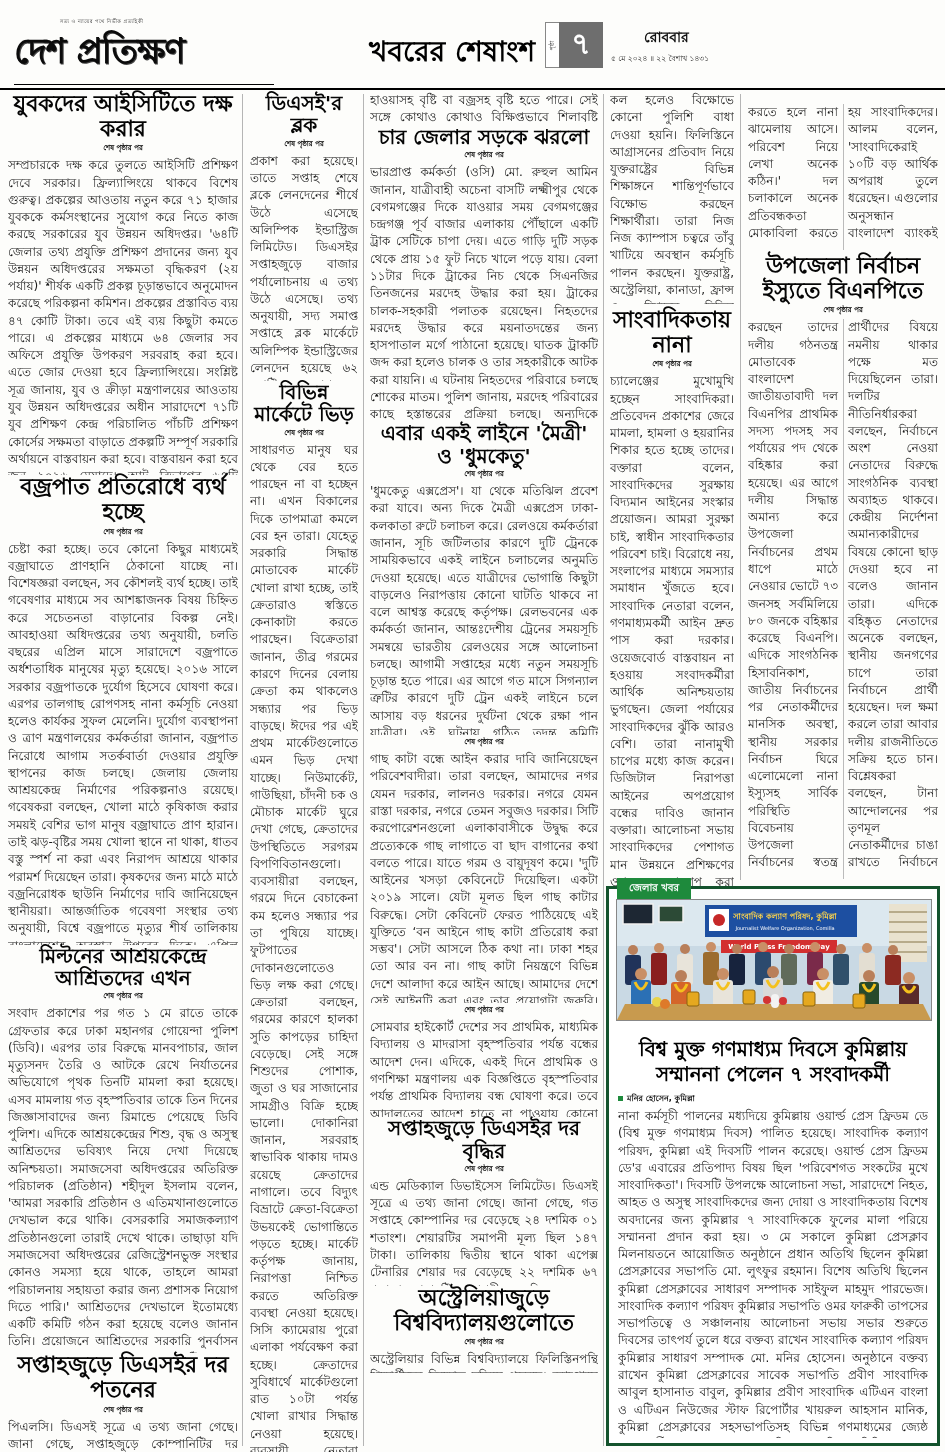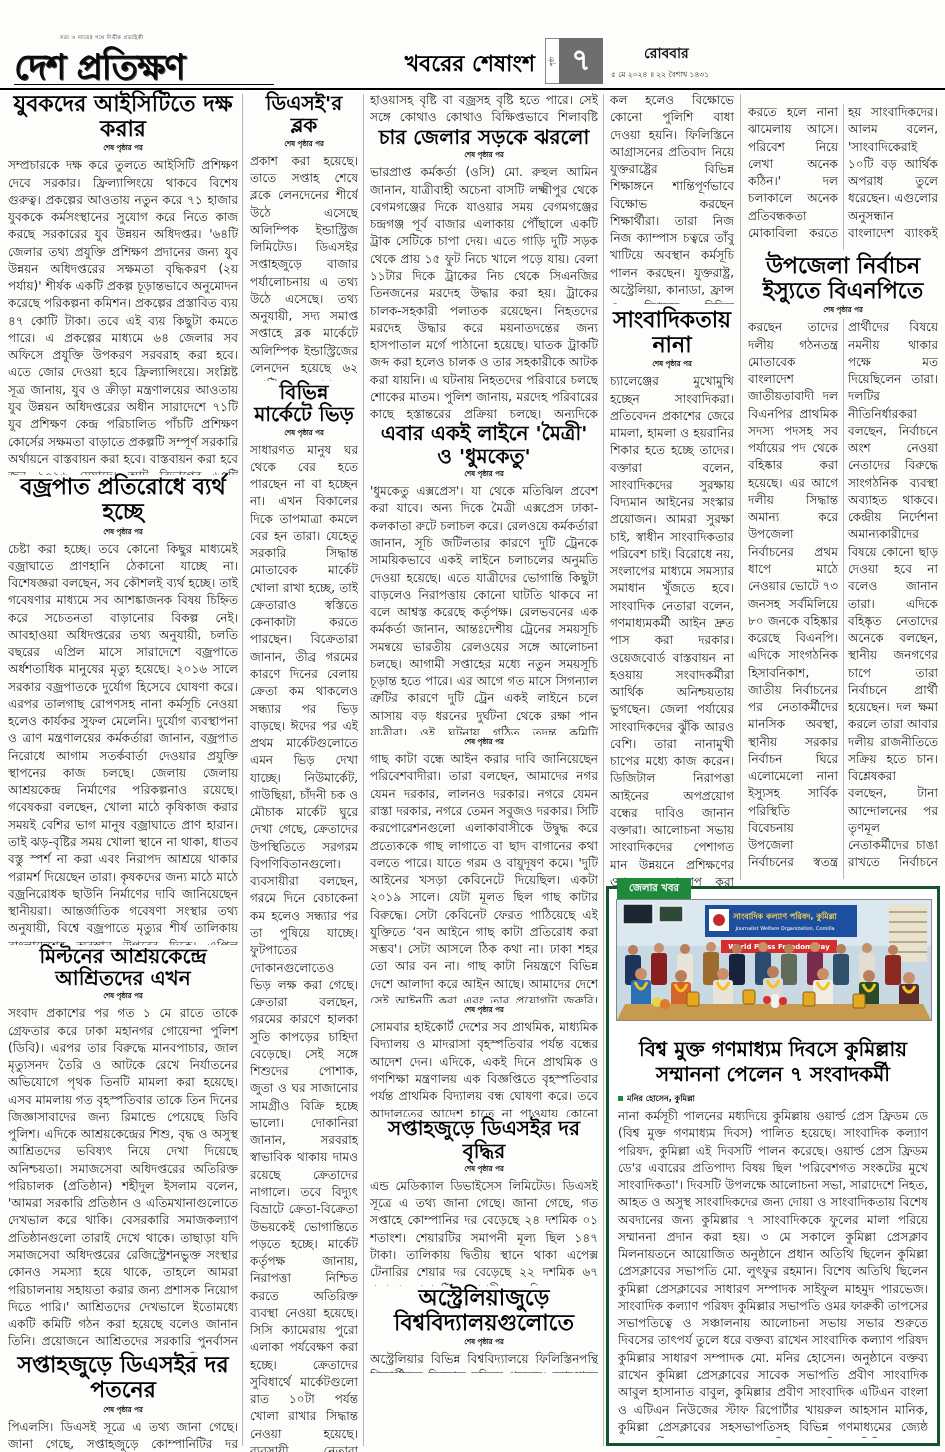--- a/index.html
+++ b/index.html
@@ -1,23 +1,23 @@
 <!DOCTYPE html>
 <html><head>
 <meta charset="utf-8">
 <style>
   html,body{margin:0;padding:0;background:#e8e8e8;}
   .page{position:relative;width:945px;height:1452px;background:#fdfdfb;margin:0 auto;
         font-family:"DejaVu Sans",sans-serif;color:#111;overflow:hidden;}
   
-  .masthead{position:absolute;left:0;top:30px;width:835px;height:62px;}
+  .masthead{position:absolute;left:0;top:14px;width:835px;height:62px;}
   .tagline{position:absolute;left:60px;top:4px;font-size:5px;color:#333;letter-spacing:.5px;}
   .logo{position:absolute;left:14px;top:10px;font-size:35px;font-weight:bold;color:#0b0b0b;
         letter-spacing:-1px;text-shadow:1px 1px 0 #444;}
-  .section-title{position:absolute;right:300px;top:16px;font-size:22px;font-weight:bold;color:#000;}
+  .section-title{position:absolute;right:300px;top:16px;font-size:28px;font-weight:bold;color:#000;}
   .pagebox{position:absolute;right:232px;top:8px;display:flex;height:46px;}
   .pagebox .strip{width:13px;background:#fff;border:1px solid #888;border-right:none;
         display:flex;align-items:center;justify-content:center;}
   .pagebox .strip span{transform:rotate(-90deg);font-size:6px;white-space:nowrap;color:#222;}
   .pagebox .num{width:44px;background:#6e6e6e;color:#fff;font-size:30px;font-weight:bold;
         display:flex;align-items:center;justify-content:center;}
   .datebox{position:absolute;right:120px;top:12px;width:104px;}
   .datebox .day{font-size:14px;font-weight:bold;margin-left:33px;}
   .datebox .date{font-size:7.5px;margin-top:3px;color:#222;}
   .head-rule{position:absolute;left:0;top:88px;width:945px;height:2px;background:#000;}

